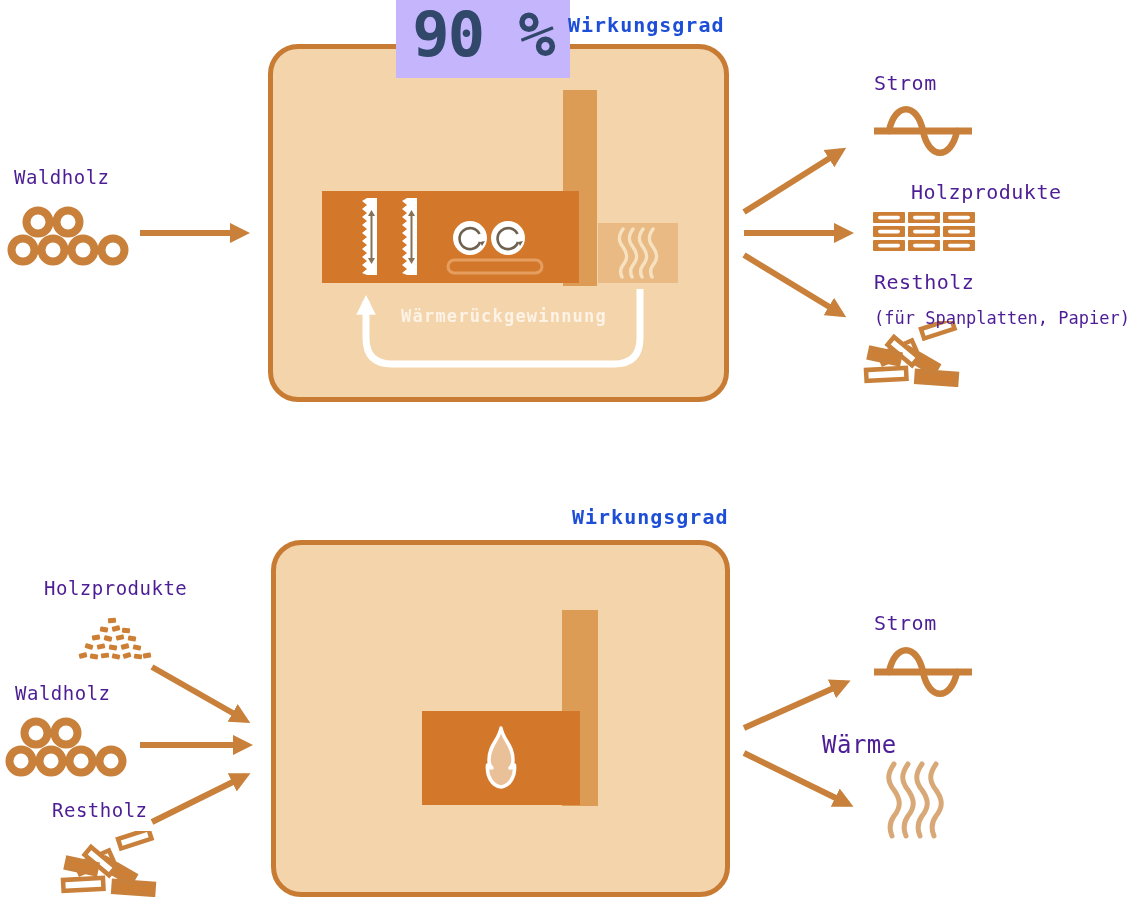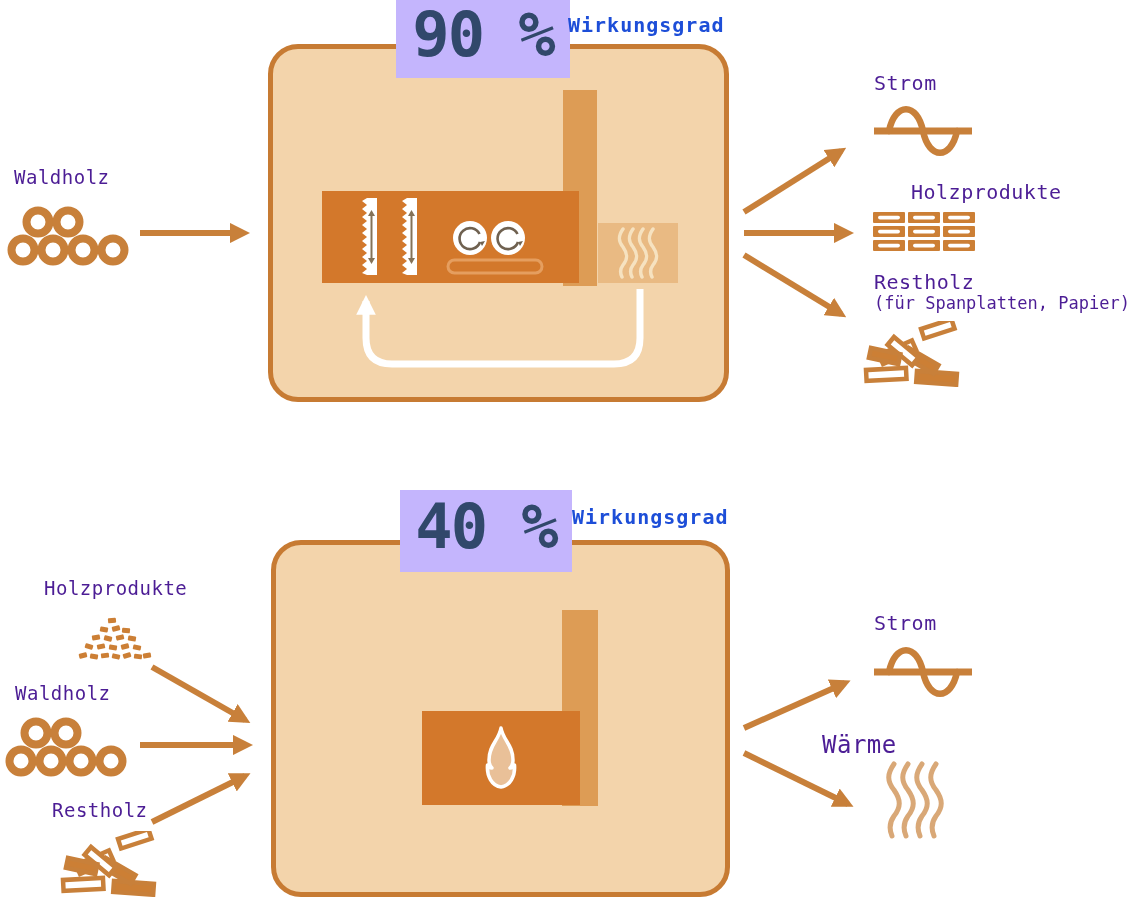--- a/index.html
+++ b/index.html
@@ -23,21 +23,21 @@
     padding-bottom:8px;
   }
   .wirk{
     position:absolute;color:#1d4ed8;font-size:20px;font-weight:bold;letter-spacing:1px;z-index:6;
   }
   
   .olabel{
     position:absolute;color:#4c1d95;font-size:19px;font-weight:normal;letter-spacing:.5px;z-index:2;
     white-space:nowrap;
   }
-  .olabel.small{font-size:17px;letter-spacing:0;}
+  .olabel.small{font-size:17px;letter-spacing:0;margin-top:15px;}
   
   .chimney{position:absolute;background:#dd9c55;z-index:2;}
   .machine{position:absolute;background:#d3782b;z-index:3;}
   .lightblock{position:absolute;background:#e9ba83;z-index:2;display:flex;align-items:center;justify-content:center;}
   .loop-text{
     position:absolute;z-index:5;text-align:center;color:#fcf3e6;font-size:17px;font-weight:bold;
     letter-spacing:1.2px;line-height:1.65;
   }
   #overlay{position:absolute;left:0;top:0;z-index:4;pointer-events:none;}
   svg{display:block;}
@@ -93,20 +93,21 @@
         </g>
       </defs>
       <use href="#blade" x="36" y="7"></use>
       <use href="#blade" x="76" y="7"></use>
       <use href="#roller" transform="translate(148,47)"></use>
       <use href="#roller" transform="translate(186,47)"></use>
       <rect x="126" y="69" width="94" height="13" rx="6.5" fill="none" stroke="#e59e5f" stroke-width="3"></rect>
     </svg>
   </div>
   <div class="loop-text" style="left:368px;top:302px;width:272px;">
+    <div>Wärmerückgewinnung</div>
   </div>
 
   <div class="olabel" style="left:874px;top:71px;font-size:20px;">Strom</div>
   <svg class="abs" style="left:873px;top:100px;" width="100" height="62" viewBox="0 0 100 62">
     <line x1="1" y1="31" x2="99" y2="31" stroke="#c8803a" stroke-width="7"></line>
     <path d="M16 31 C22 2 44 2 50 31 C56 60 78 60 84 31" fill="none" stroke="#c8803a" stroke-width="6.5" stroke-linecap="round"></path>
   </svg>
 
   <div class="olabel" style="left:911px;top:180px;font-size:20px;">Holzprodukte</div>
   <svg class="abs" style="left:873px;top:212px;" width="104" height="40" viewBox="0 0 104 40">
@@ -143,23 +144,20 @@
       <rect x="0" y="0" width="36" height="10" fill="#ffffff" transform="translate(16,34) rotate(-24)"></rect>
       <rect x="0" y="0" width="34" height="10" fill="#cc7f35" transform="translate(46,27) rotate(30)"></rect>
       <rect x="0" y="0" width="32" height="10" fill="#ffffff" transform="translate(31,16) rotate(40)"></rect>
       <rect x="0" y="0" width="32" height="10" fill="#ffffff" transform="translate(58,8) rotate(-18)"></rect>
       <rect x="0" y="0" width="30" height="10" fill="#cc7f35" transform="translate(8,27) rotate(12)"></rect>
     </g>
   </svg>
 
   <div class="plant-box" style="left:271px;top:540px;width:459px;height:357px;"></div>
 
-  <div class="title-panel" style="left:400px;top:490px;width:172px;height:82px;">
-    <span class="pct">40 %</span>
-  </div>
   <div class="wirk" style="left:572px;top:505px;">Wirkungsgrad</div>
 
   <div class="olabel" style="left:44px;top:577px;">Holzprodukte</div>
   <svg class="abs" style="left:76px;top:615px;" width="78" height="46" viewBox="0 0 78 46">
     <g fill="#cc7f35">
       <rect width="8" height="5" rx="1" transform="translate(3,38) rotate(-14 4 2.5)"></rect>
       <rect width="8" height="5" rx="1" transform="translate(14,39) rotate(9 4 2.5)"></rect>
       <rect width="8" height="5" rx="1" transform="translate(25,38) rotate(-7 4 2.5)"></rect>
       <rect width="8" height="5" rx="1" transform="translate(36,39) rotate(13 4 2.5)"></rect>
       <rect width="8" height="5" rx="1" transform="translate(47,38) rotate(-17 4 2.5)"></rect>

